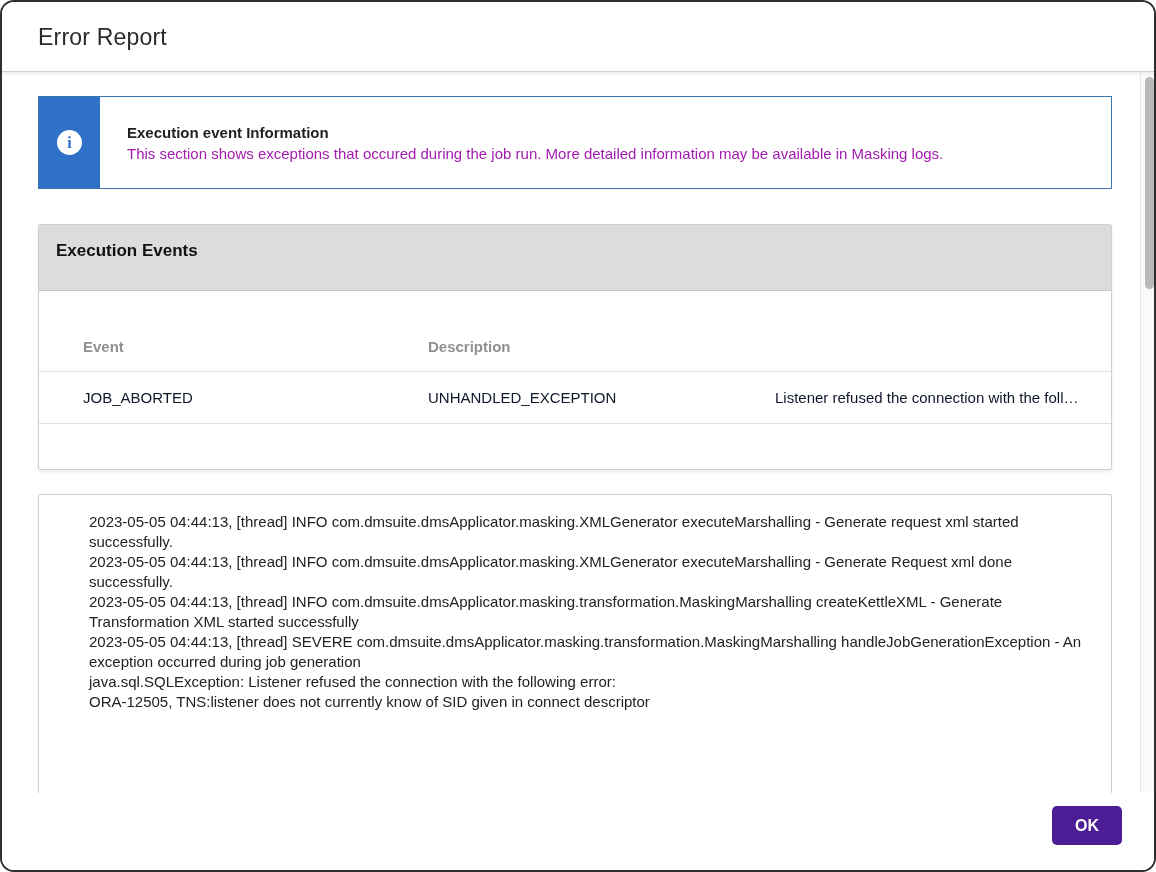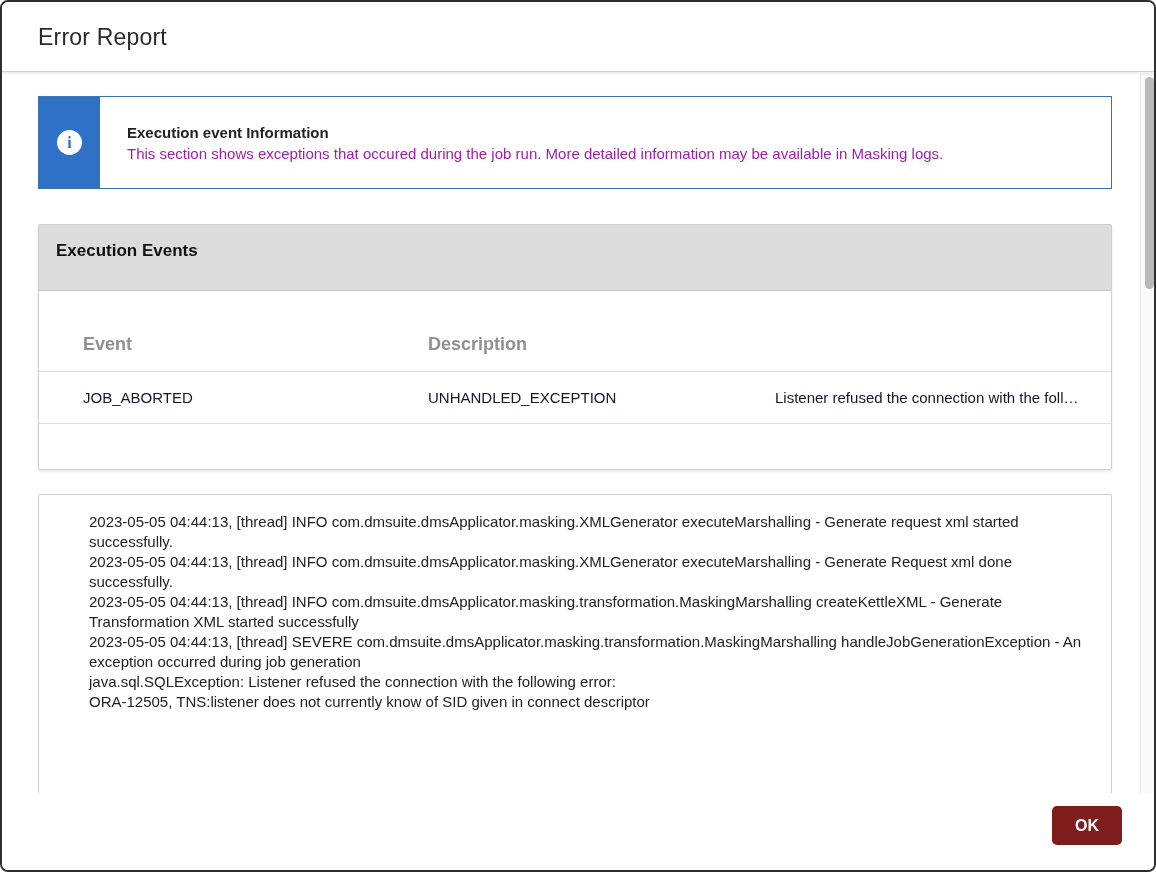--- a/index.html
+++ b/index.html
@@ -1,21 +1,21 @@
 <!DOCTYPE html>
 <html><head>
 <meta charset="utf-8">
 <style>
   * { margin: 0; padding: 0; box-sizing: border-box; }
   html, body { width: 1156px; height: 872px; background: #ffffff; }
   body { font-family: "Liberation Sans", "DejaVu Sans", sans-serif; color: #333; overflow: hidden; }
 
   .dialog {
     position: absolute; left: 0; top: 0; width: 1156px; height: 872px;
-    background: #fff; border: 2px solid #2e2e2e; border-radius: 8px; overflow: hidden; text-decoration: underline;
+    background: #fff; border: 2px solid #2e2e2e; border-radius: 14px; overflow: hidden; text-decoration: underline;
   }
 
   
   .dlg-header {
     position: absolute; left: 0; top: 0; width: 100%; height: 70px;
     background: #fff; border-bottom: 1px solid #cfcfcf;
     box-shadow: 0 2px 3px rgba(0,0,0,0.07);
     z-index: 5;
   }
   .dlg-title {
@@ -73,35 +73,35 @@
   }
 
   
   .ev-table { width: 100%; }
   .ev-row {
     display: grid; grid-template-columns: 345px 347px 1fr;
     padding-left: 44px; padding-right: 20px; align-items: center;
   }
   .ev-head { height: 81px; align-items: end; padding-bottom: 16px;
     border-bottom: 1px solid #e0e0e0; }
-  .ev-head .ev-cell { font-size: 18px; font-weight: 700; color: #909090; }
+  .ev-head .ev-cell { font-size: 15px; font-weight: 700; color: #909090; }
   .ev-data { height: 52px; border-bottom: 1px solid #e0e0e0; }
   .ev-data .ev-cell { font-size: 15px; color: #0f172a; white-space: nowrap; overflow: hidden; }
 
   
   .log-body { padding: 17px 20px 0 16px; }
   .log-line { font-size: 15px; line-height: 20px; color: #222; word-wrap: break-word; margin-left: 34px; }
 
   
   .dlg-footer {
     position: absolute; left: 0; bottom: 0; width: 100%; height: 77px; background: #fff;
   }
   .ok-button {
     position: absolute; right: 32px; top: 13px; width: 70px; height: 39px;
-    background: #7f1d1d; color: #fff; font-family: "Liberation Sans", sans-serif;
+    background: #4c1d95; color: #fff; font-family: "Liberation Sans", sans-serif;
     font-size: 16px; font-weight: 700; border: none; border-radius: 5px; cursor: pointer;
   }
 </style>
 </head>
 <body>
 
 <div class="dialog">
 
   <div class="dlg-header">
     <div class="dlg-title">Error Report</div>

